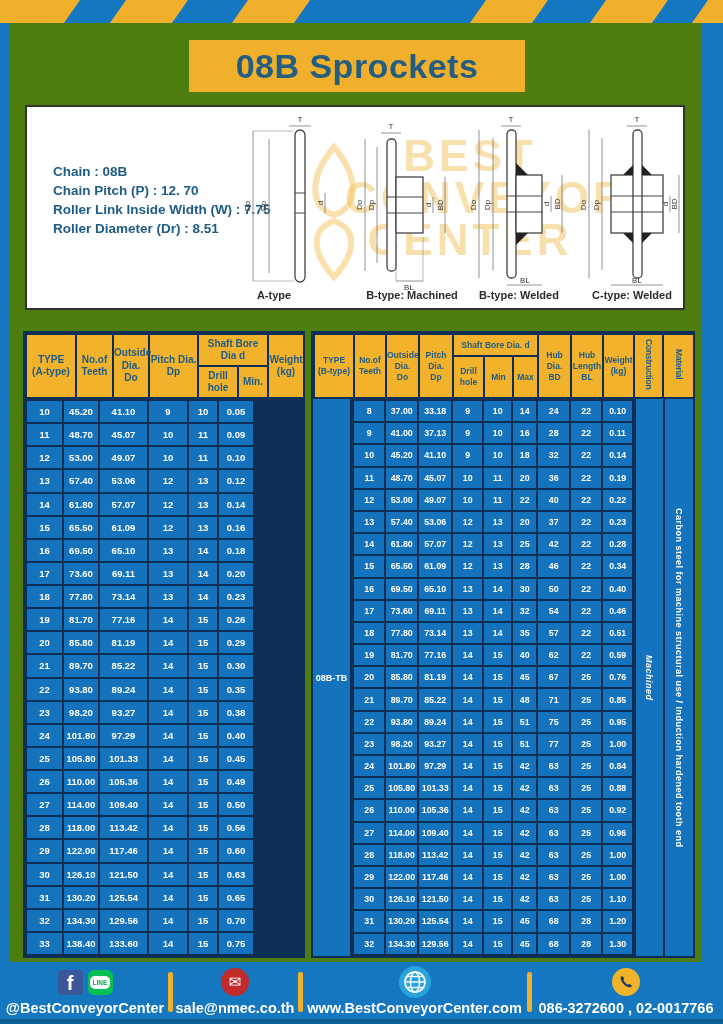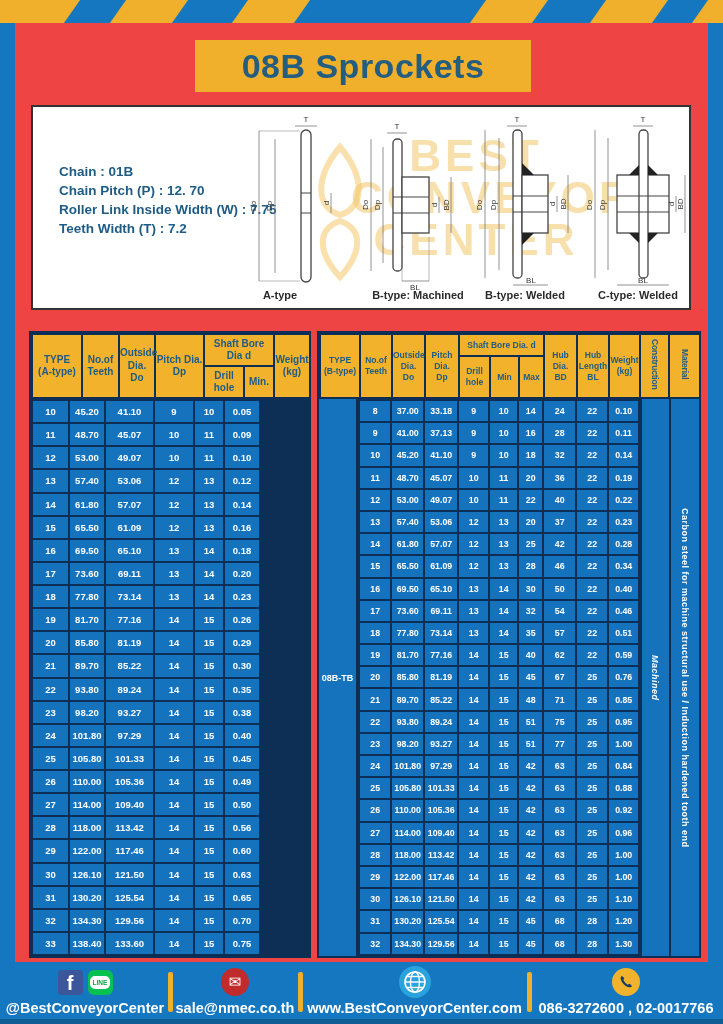--- a/index.html
+++ b/index.html
@@ -1,21 +1,21 @@
 <!DOCTYPE html>
 <html><head>
 <meta charset="utf-8">
 <style>
   html,body{margin:0;padding:0;}
   body{width:723px;height:1024px;overflow:hidden;font-family:"Liberation Sans",sans-serif;}
   .page{position:relative;width:723px;height:1024px;background:#1477C0;overflow:hidden;}
   
   .stripe{position:absolute;top:0;height:23px;background:#F0B02C;transform:skewX(-35deg);}
   
-  .panel{position:absolute;left:15px;top:23px;width:693px;height:939px;background:#ef4444;}
+  .panel{position:absolute;left:9px;top:23px;width:693px;height:939px;background:#4d7c0f;}
   
   .title-box{position:absolute;left:180px;top:17px;width:336px;height:52px;background:#F0B02C;
     display:flex;align-items:center;justify-content:center;}
   .title-box span{font-size:34px;font-weight:bold;color:#235E80;letter-spacing:.5px;}
   
   .diagram-box{position:absolute;left:16px;top:82px;width:660px;height:205px;background:#fff;
     border:2px solid #333;box-sizing:border-box;overflow:hidden;}
   .specs{position:absolute;left:26px;top:55px;}
   .spec-line{font-size:13.5px;font-weight:bold;color:#1E5C86;line-height:19px;white-space:nowrap;}
   .watermark{position:absolute;left:318px;top:28px;width:250px;text-align:center;color:rgba(243,199,105,.55);
@@ -83,24 +83,24 @@
         <path d="M35 10 C10 40, 10 70, 35 78 C60 70, 60 40, 35 10 Z" fill="none" stroke="#F5C86A" stroke-width="6"></path>
         <path d="M35 140 C12 115, 12 92, 35 84 C58 92, 58 115, 35 140 Z" fill="none" stroke="#F5C86A" stroke-width="6"></path>
       </svg>
       <div class="watermark">
         <div>BEST</div>
         <div>CONVEYOR</div>
         <div>CENTER</div>
       </div>
 
       <div class="specs">
-        <div class="spec-line">Chain  : 01B</div>
+        <div class="spec-line">Chain  : 08B</div>
         <div class="spec-line">Chain Pitch (P)  :  12. 70</div>
         <div class="spec-line">Roller Link Inside Width (W)  :  7.75</div>
-        <div class="spec-line">Teeth Width (T)  :  7.2</div>
+        <div class="spec-line">Roller Diameter (Dr)  : 8.51</div>
       </div>
 
       <svg class="diag" style="left:212px;" width="105" height="178" viewBox="0 0 105 178">
         <text x="61" y="9" font-size="8" fill="#333" text-anchor="middle">T</text>
         <line x1="50" y1="13" x2="72" y2="13" stroke="#777" stroke-width=".8"></line>
         <rect x="56" y="17" width="10" height="152" rx="5" fill="#fff" stroke="#444" stroke-width="1.3"></rect>
         <line x1="56" y1="80" x2="66" y2="80" stroke="#444" stroke-width="1"></line>
         <line x1="56" y1="100" x2="66" y2="100" stroke="#444" stroke-width="1"></line>
         <line x1="14" y1="18" x2="14" y2="168" stroke="#777" stroke-width=".8"></line>
         <line x1="14" y1="18" x2="55" y2="18" stroke="#777" stroke-width=".5"></line>

